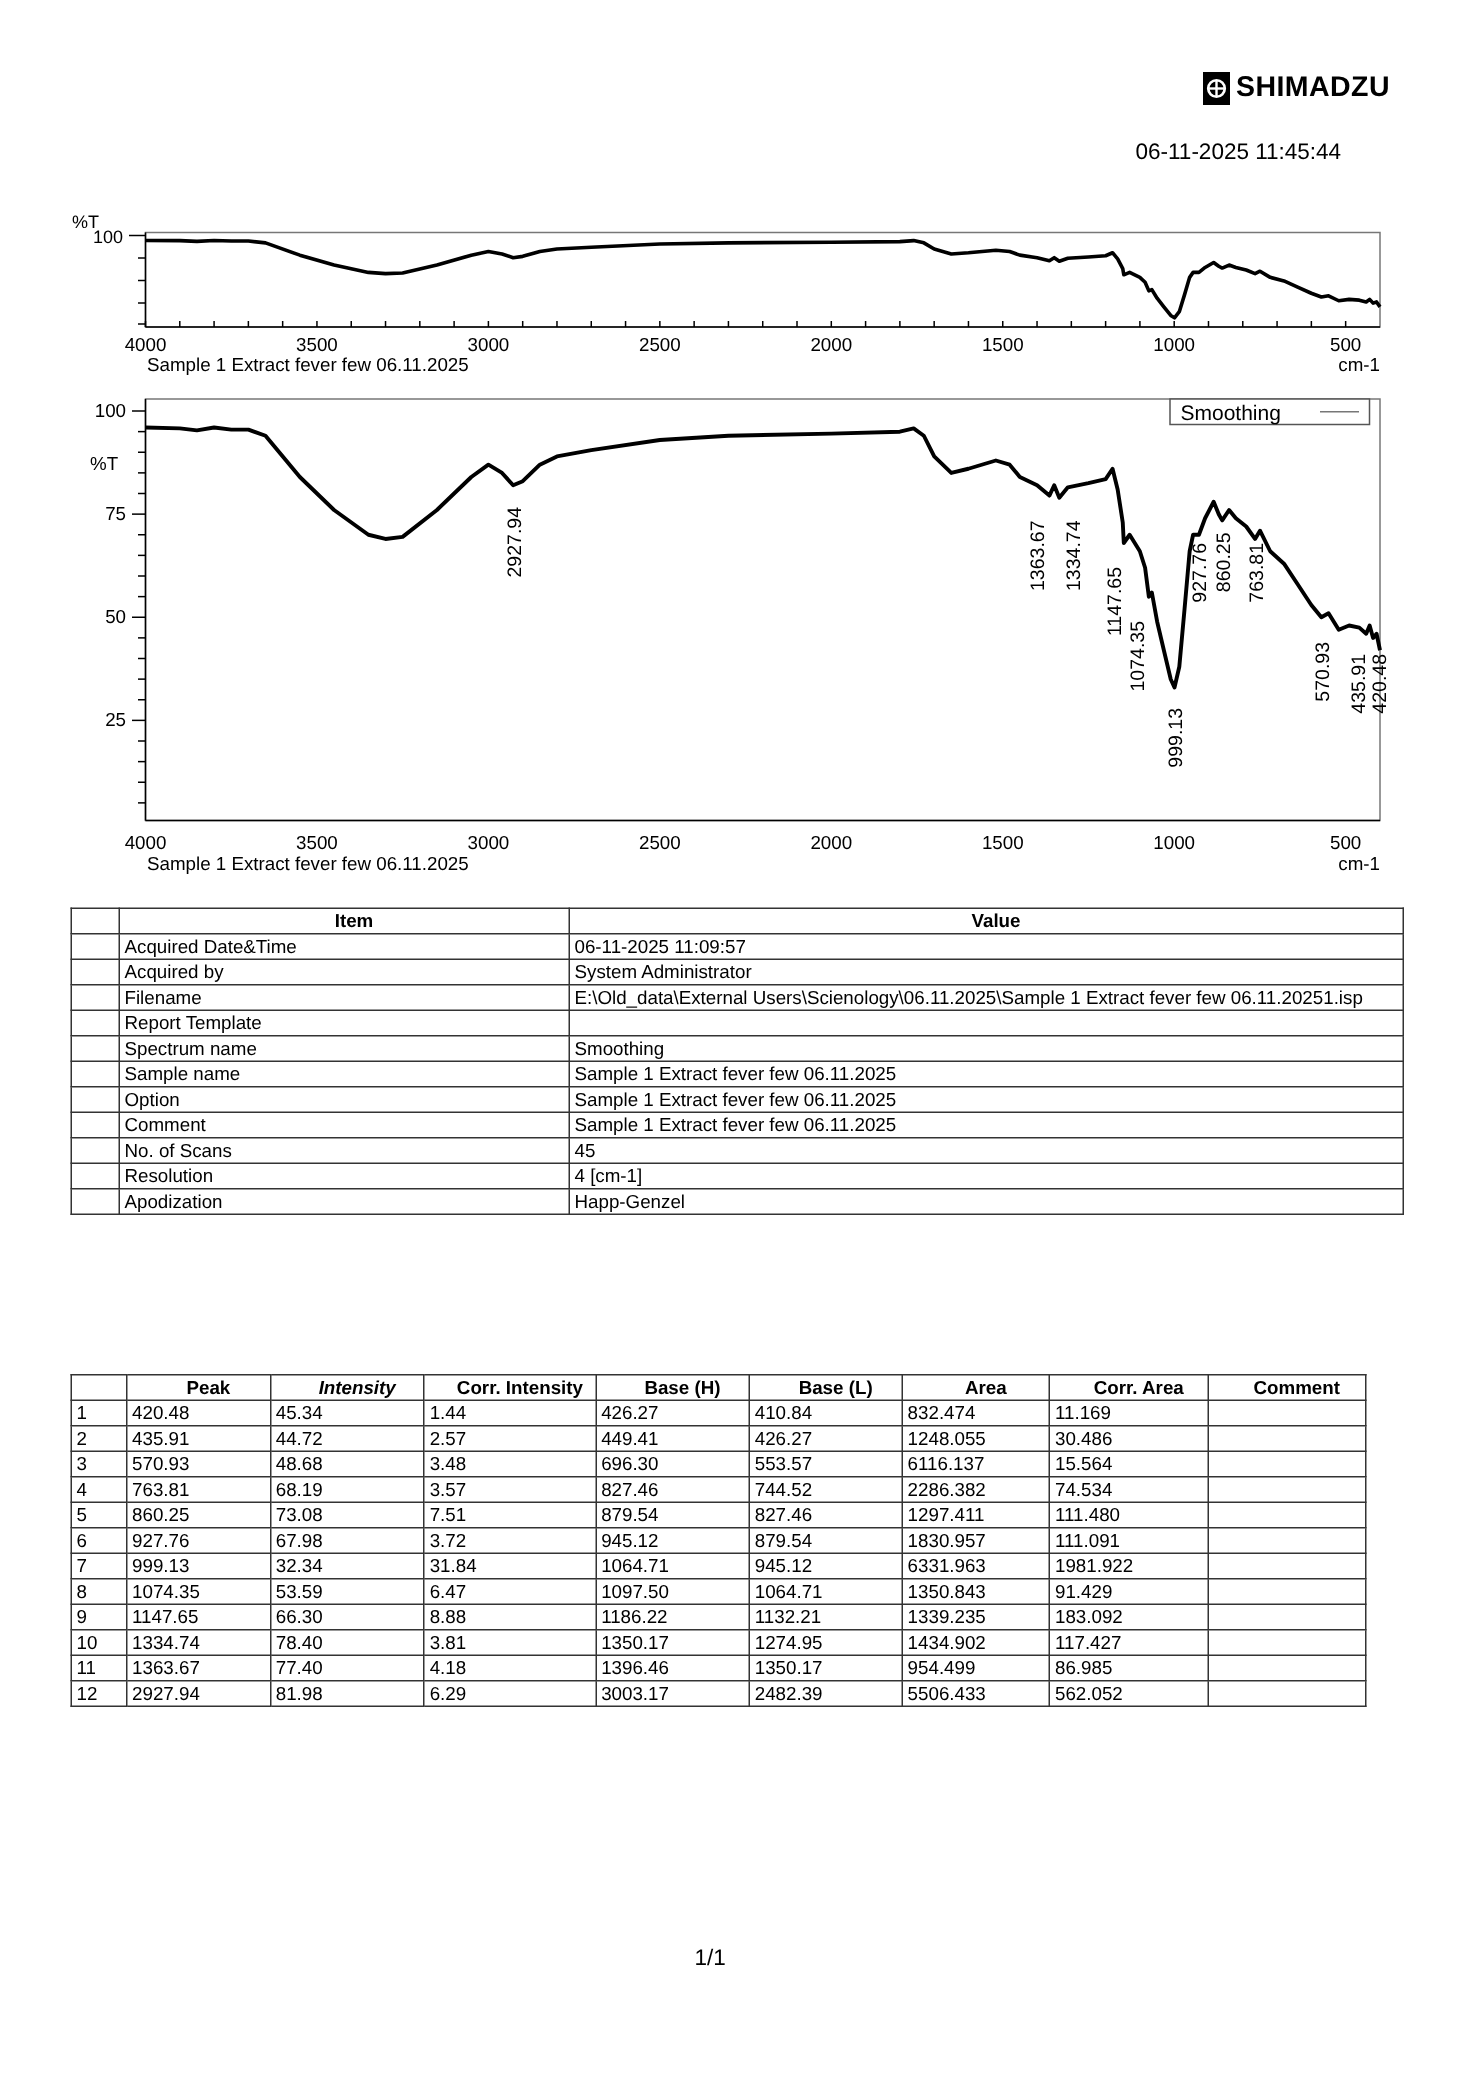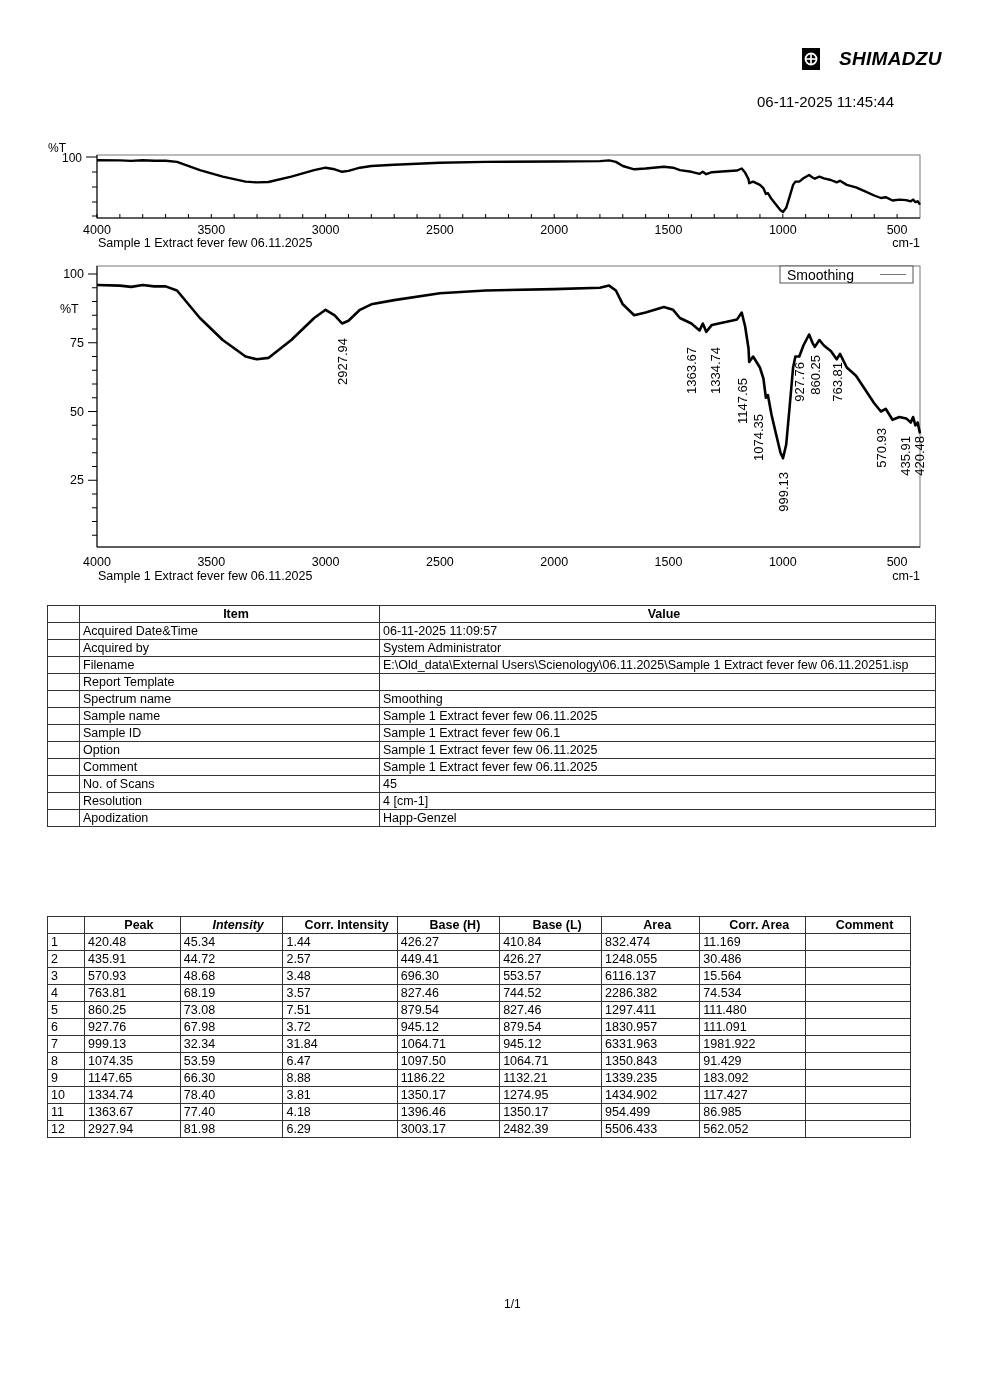--- a/index.html
+++ b/index.html
@@ -1,28 +1,28 @@
 <!DOCTYPE html>
 <html><head>
 <meta charset="utf-8">
 <style>
   html, body { margin:0; padding:0; background:#fff; }
   body { width:982px; height:1389px; position:relative; font-family:"Liberation Sans", sans-serif; color:#000; overflow:hidden; }
   .abs { position:absolute; }
-  .logo { left:802px; top:48px; display:flex; align-items:center; gap:19px;font-style:italic; }
+  .logo { left:802px; top:48px; display:flex; align-items:center; gap:4px; }
   .logo-mark { width:18px; height:22px; background:#000; display:flex; align-items:center; justify-content:center; }
   .logo-text { font-weight:bold; font-size:19px; letter-spacing:0.3px; }
   .timestamp { left:757px; top:93px; font-size:15px; }
   svg text { font-family:"Liberation Sans", sans-serif; }
   table { border-collapse:collapse; font-size:12.5px; }
   td, th { border:1.5px solid #333; padding:0 3px; height:16px; line-height:15px; white-space:nowrap; }
   th { font-weight:bold; text-align:center;padding-left:16px; }
   .info-table { left:47px; top:605px; width:889px; }
   .peak-table { left:47px; top:916px; width:864px; }
-  .page-num { left:504px; top:1297px; font-size:12px; }
+  .page-num { left:463px; top:1297px; font-size:15px; }
 </style>
 </head>
 <body>
 
 <div class="abs logo">
   <div class="logo-mark">
     <svg width="14" height="14" viewBox="0 0 14 14">
         <circle cx="7" cy="7" r="5.5" fill="none" stroke="#fff" stroke-width="1.8"></circle>
         <line x1="7" y1="1.5" x2="7" y2="12.5" stroke="#fff" stroke-width="1.6"></line>
         <line x1="1.5" y1="7" x2="12.5" y2="7" stroke="#fff" stroke-width="1.6"></line>
@@ -261,25 +261,20 @@
         <td>Spectrum name</td>
         <td>Smoothing</td>
       </tr>
       <tr>
         <td></td>
         <td>Sample name</td>
         <td>Sample 1 Extract fever few 06.11.2025</td>
       </tr>
       <tr>
         <td></td>
-        <td>Sample ID</td>
-        <td>Sample 1 Extract fever few 06.1</td>
-      </tr>
-      <tr>
-        <td></td>
         <td>Option</td>
         <td>Sample 1 Extract fever few 06.11.2025</td>
       </tr>
       <tr>
         <td></td>
         <td>Comment</td>
         <td>Sample 1 Extract fever few 06.11.2025</td>
       </tr>
       <tr>
         <td></td>

